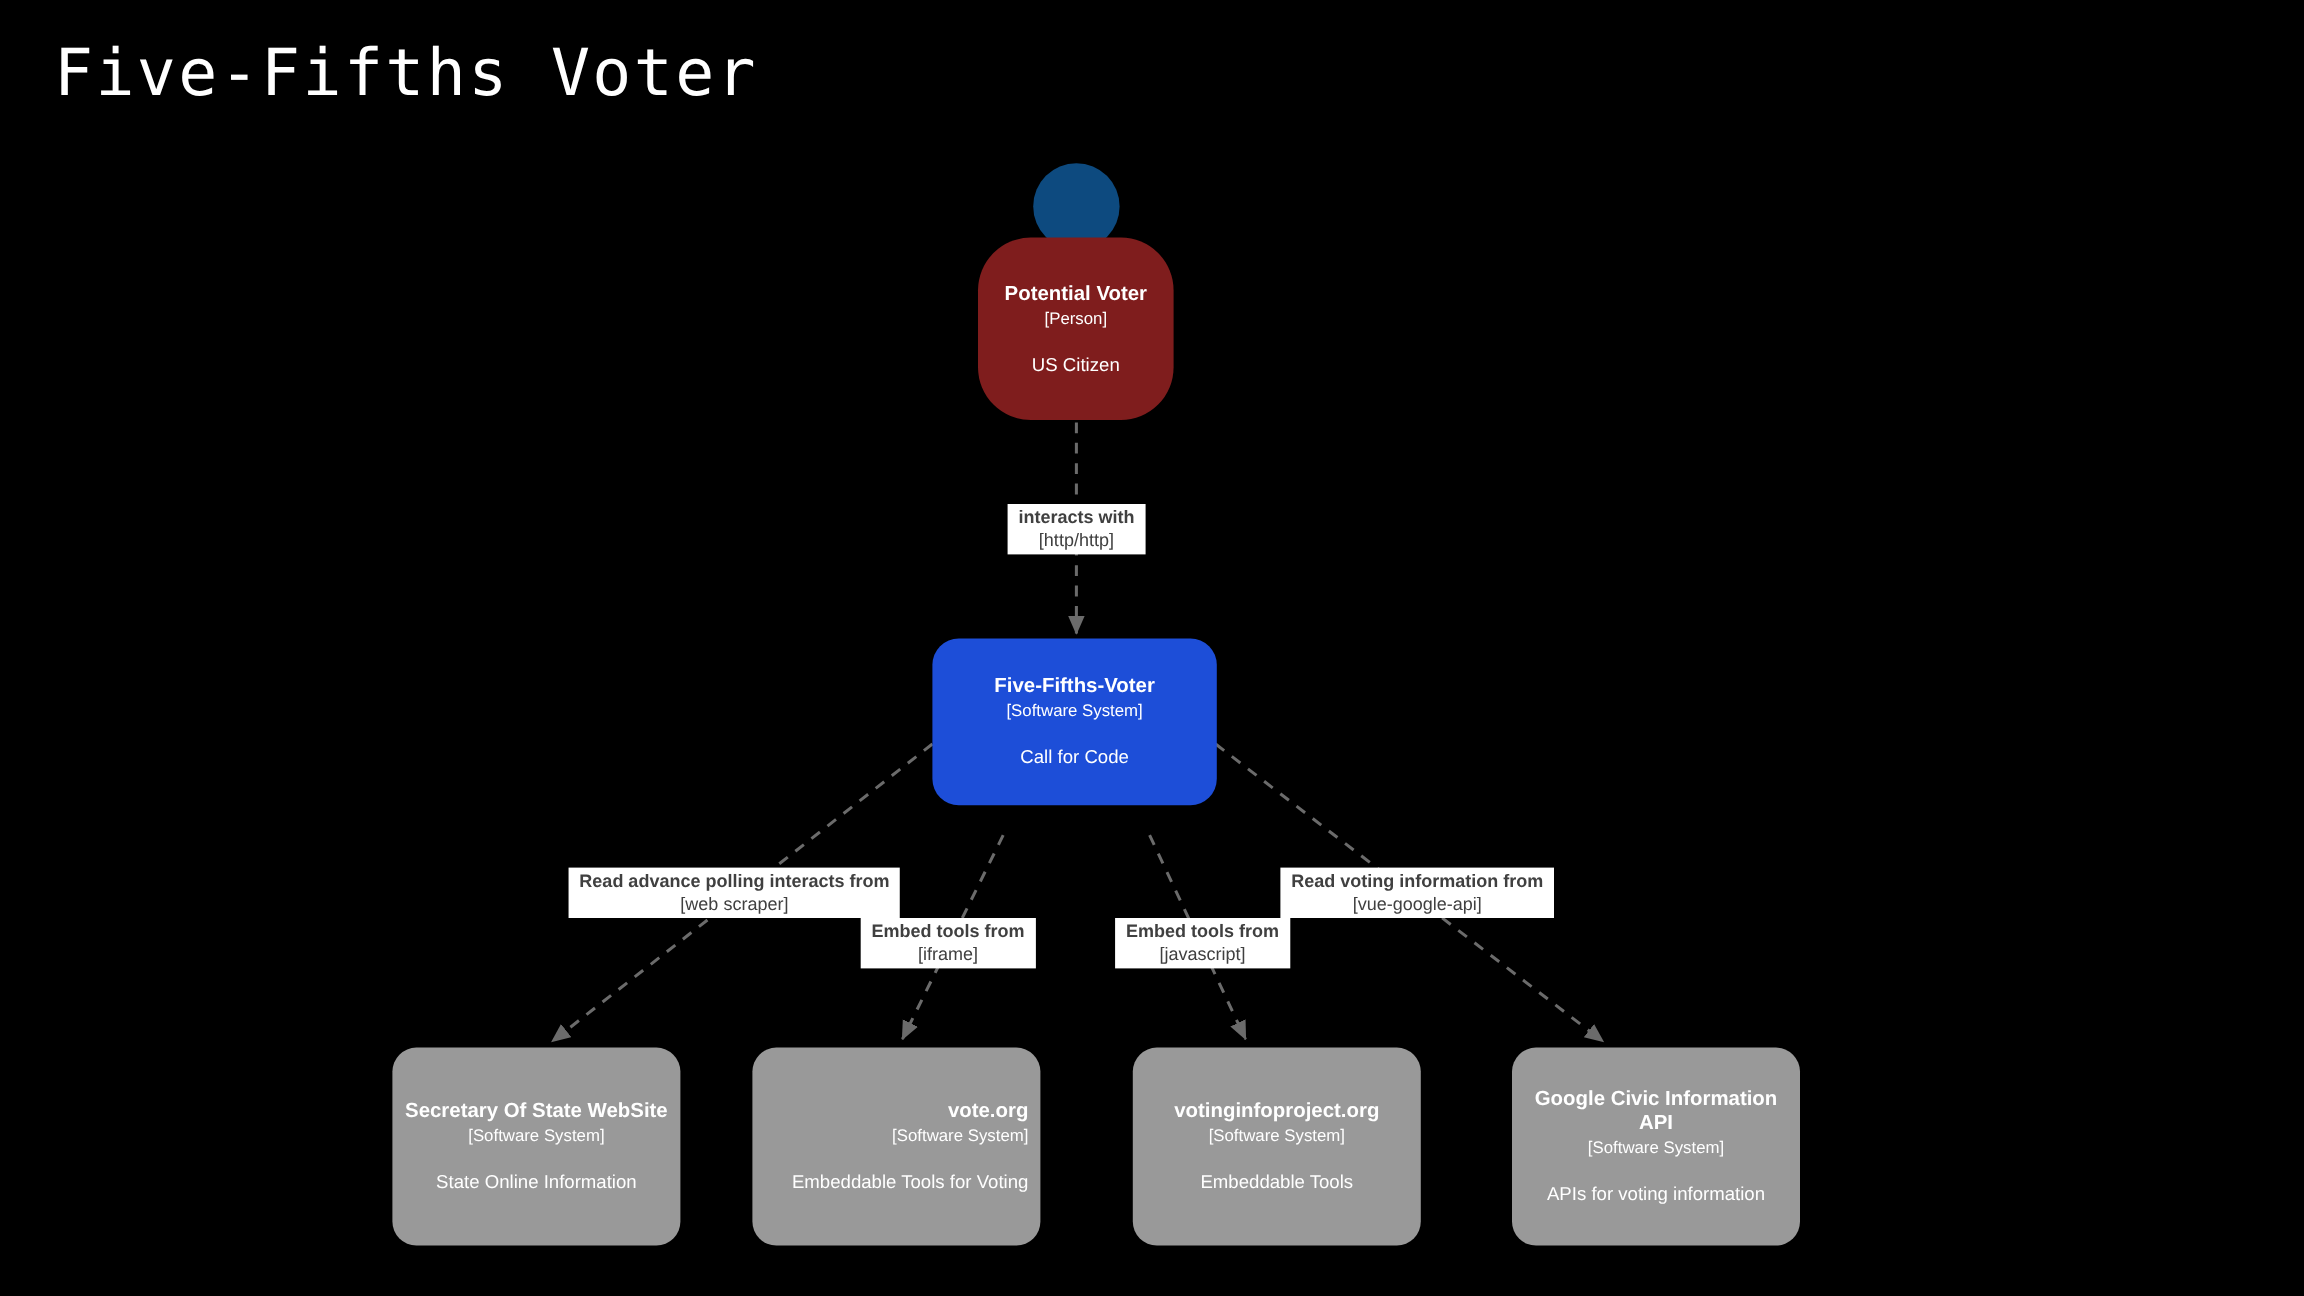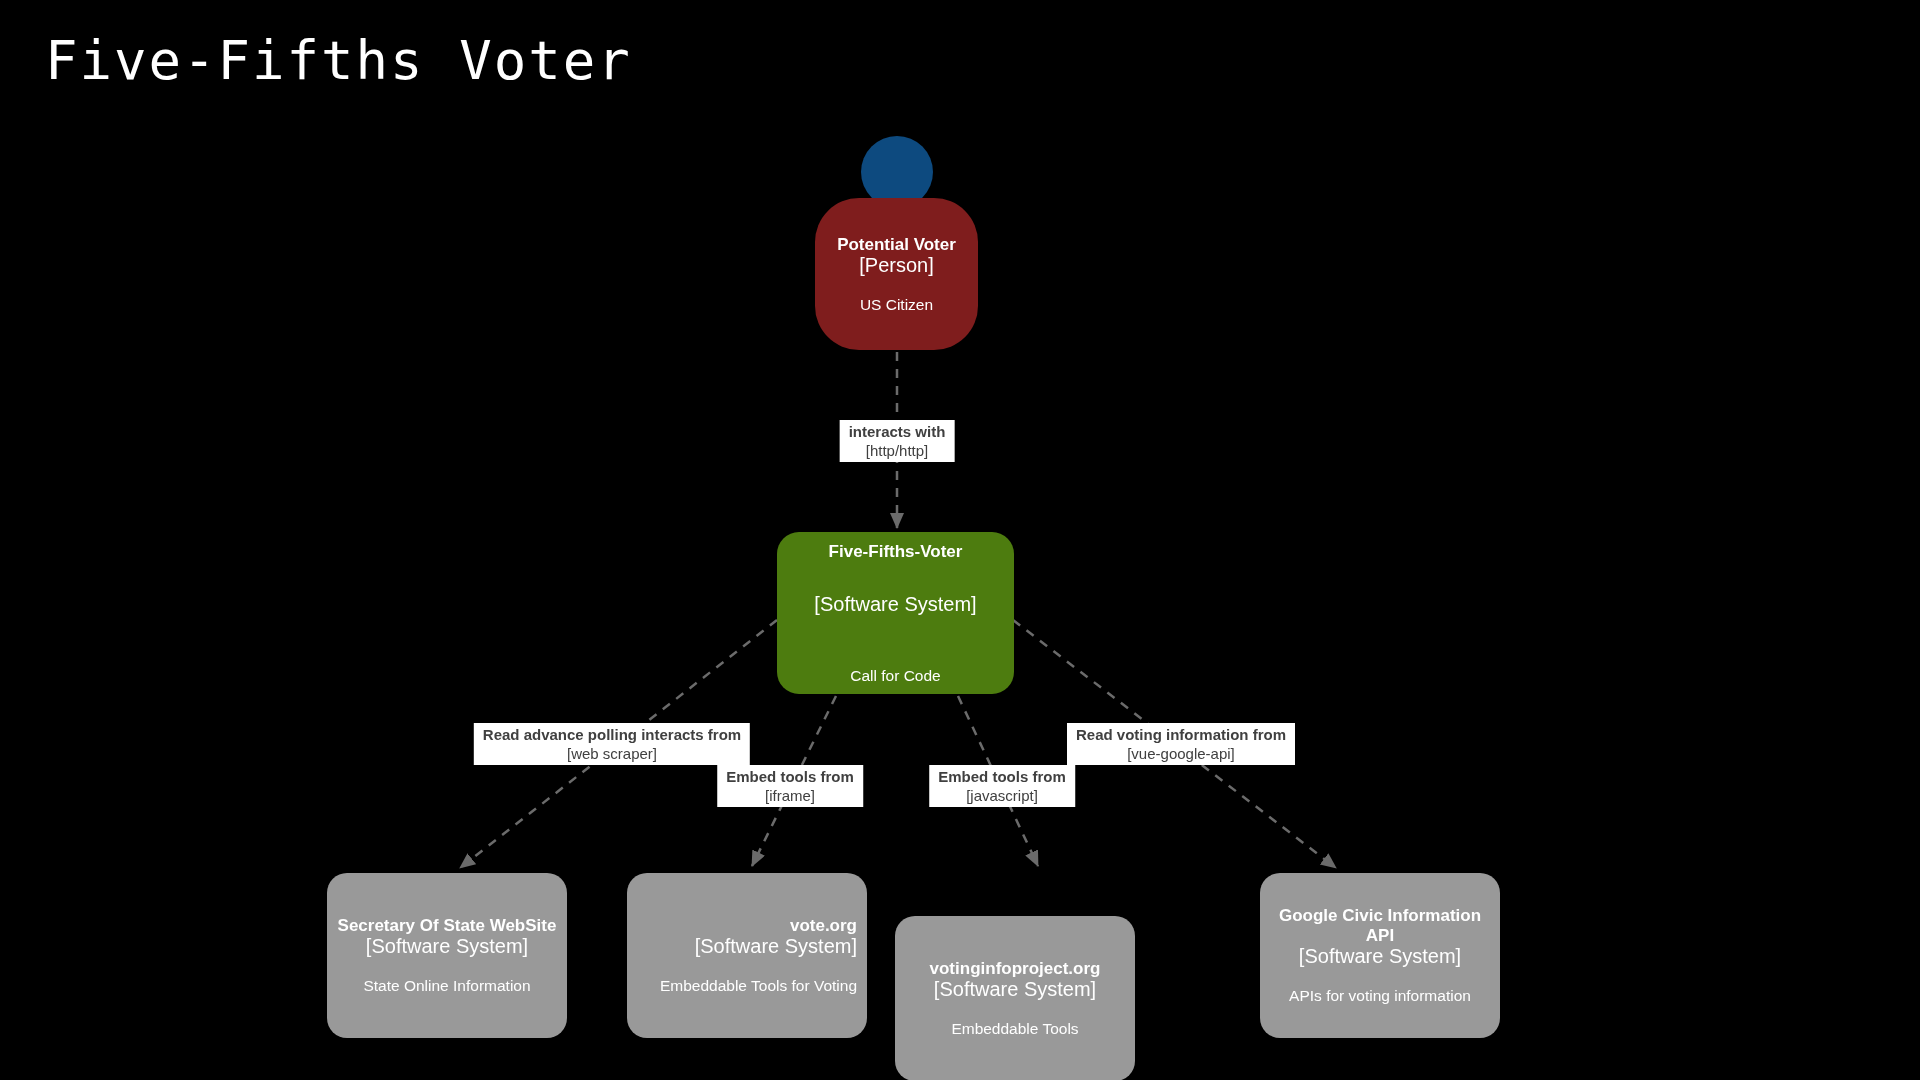--- a/index.html
+++ b/index.html
@@ -16,40 +16,40 @@
     font-weight:400;
   }
   svg.edge-layer { position:absolute; left:0; top:0; z-index:1; }
 
   .node {
     position:absolute; z-index:2; box-sizing:border-box;
     display:flex; flex-direction:column; align-items:center; justify-content:center;
     text-align:center; color:#ffffff; padding:0 10px;
   }
   .node .name { font-size:17px; font-weight:bold; line-height:20px; }
-  .node .meta { font-size:20px; line-height:20px; }
+  .node .meta { font-size:14px; line-height:20px; }
   .node .desc { font-size:15.5px; line-height:19px; margin-top:20px; }
 
   .person-head {
     position:absolute; z-index:2;
     left:861px; top:136px; width:72px; height:72px;
     border-radius:50%; background:#0D4A7F;
   }
   .person-body {
     left:815px; top:198px; width:163px; height:152px;
     border-radius:44px; background:#7f1d1d;
   }
   .main-system {
-    left:777px; top:532px; width:237px; height:162px;
-    border-radius:22px; background:#4d7c0f;gap:32px;
+    left:777px; top:532px; width:237px; height:139px;
+    border-radius:22px; background:#1d4ed8;
   }
   .ext { width:240px; height:165px; top:873px; border-radius:20px; background:#999999; }
   .ext-1 { left:327px; }
   .ext-2 { left:627px;align-items:flex-end; }
-  .ext-3 { left:895px;margin-top:43px; }
+  .ext-3 { left:944px; }
   .ext-4 { left:1260px; }
 
   .edge-label {
     position:absolute; z-index:3; transform:translate(-50%,-50%);
     background:#ffffff; color:#404040;
     font-size:15px; line-height:19px; text-align:center;
     padding:2px 9px; white-space:nowrap;
   }
   .edge-label .l1 { font-weight:bold; }
   .lbl-interacts { left:897px; top:441px; }

